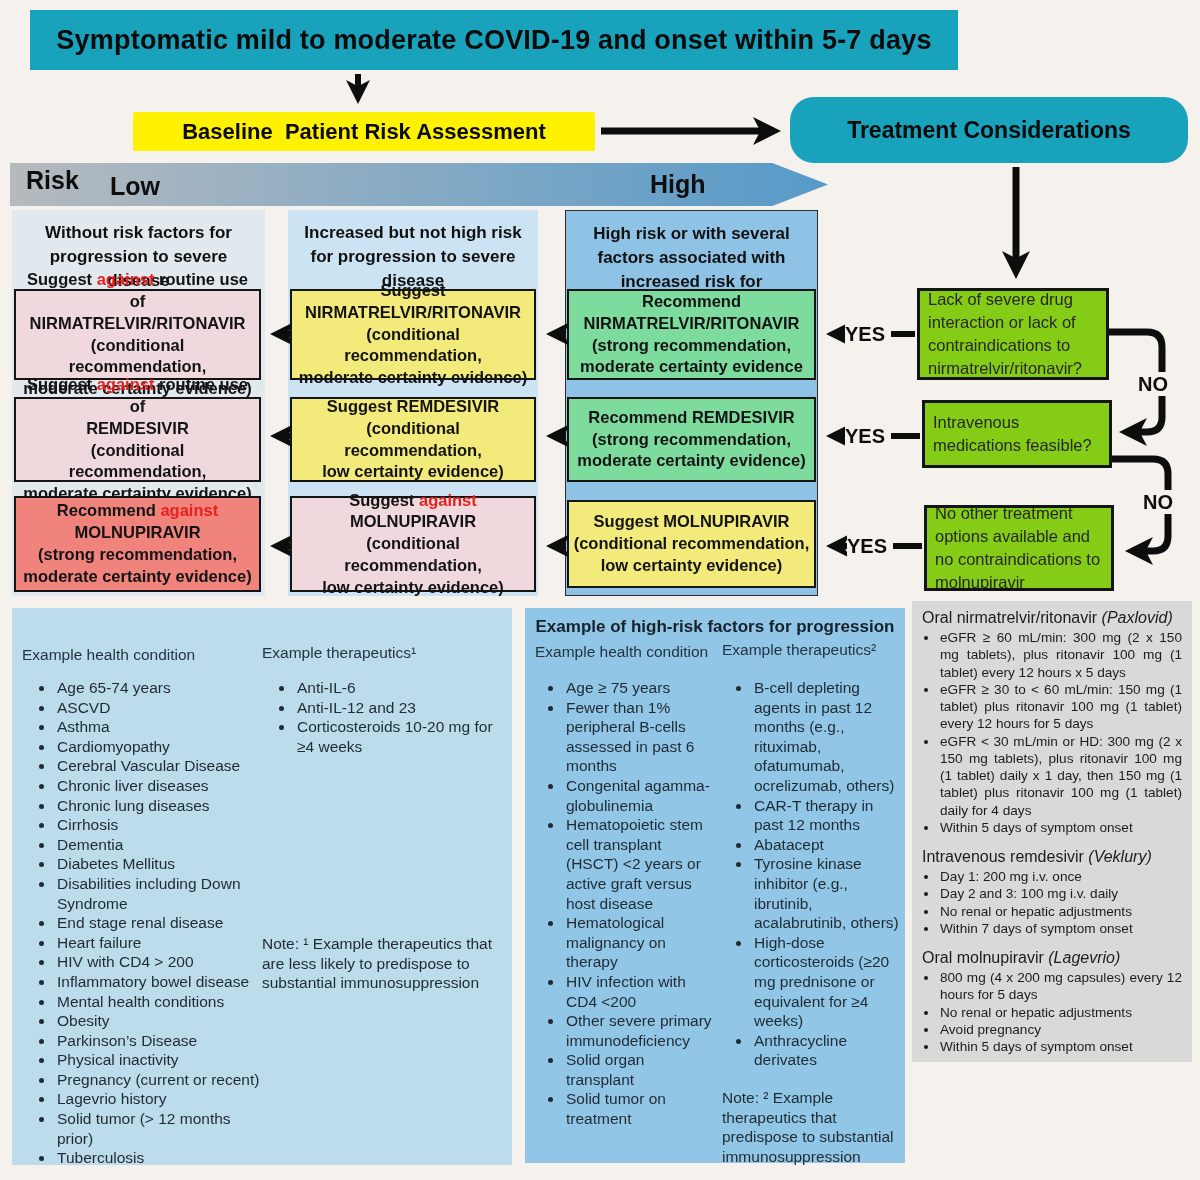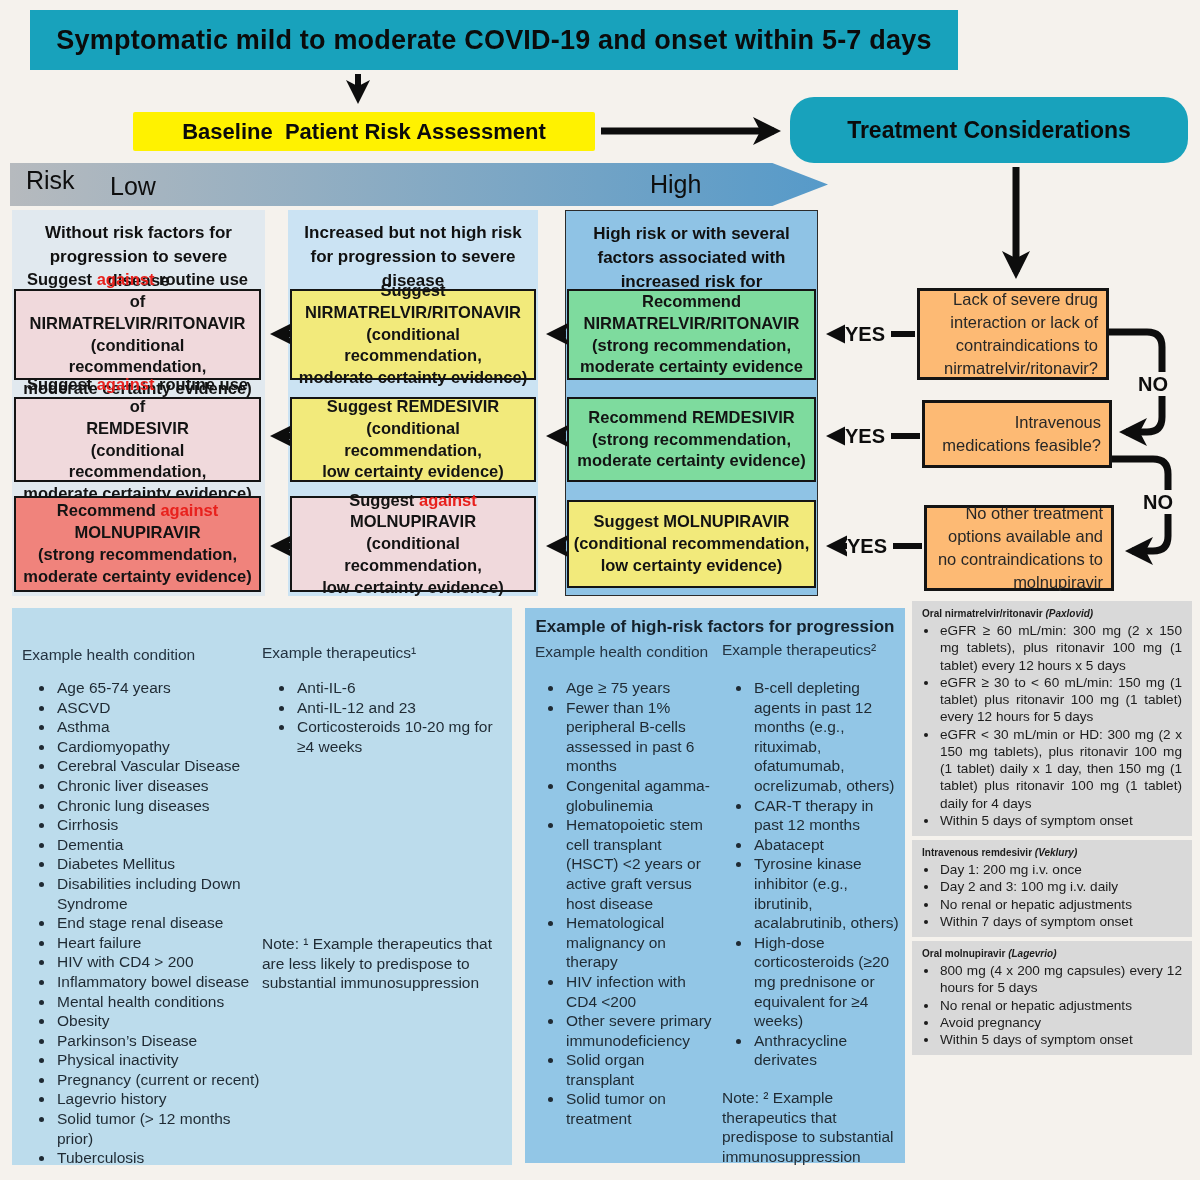--- a/index.html
+++ b/index.html
@@ -7,39 +7,39 @@
        font-family:"Liberation Sans","DejaVu Sans",sans-serif;color:#141414;overflow:hidden}
   .abs{position:absolute;box-sizing:border-box}
   .banner{background:#18a2bc;display:flex;align-items:center;justify-content:center;
           font-weight:bold;font-size:27px;letter-spacing:.2px;color:#0b0b0b}
   .pill{background:#18a2bc;border-radius:24px;display:flex;align-items:center;justify-content:center;
         font-weight:bold;font-size:23px;color:#0b0b0b}
   .ybox{background:#fff200;border-radius:2px;display:flex;align-items:center;justify-content:center;
         font-weight:bold;font-size:22px;white-space:pre;color:#0b0b0b}
   .riskarrow{background:linear-gradient(to right,#b6babe,#569ac9);
              clip-path:polygon(0 0,93.2% 0,100% 50%,93.2% 100%,0 100%)}
-  .risklbl{position:absolute;font-weight:normal;font-size:25px;color:#0e0e0e}
+  .risklbl{position:absolute;font-weight:bold;font-size:25px;color:#0e0e0e}
   .colstrip{position:absolute;top:210px;height:386px;box-sizing:border-box}
   .colheader{font-weight:bold;text-align:center;font-size:17px;line-height:1.4;padding:11px 8px 0;color:#101010}
   .recbox{border:2px solid #141414;display:flex;flex-direction:column;justify-content:center;
           text-align:center;font-weight:bold;font-size:16.5px;line-height:1.32;color:#131313;padding:2px 4px}
   .red{color:#e8211d}
-  .decision{border:3px solid #141414;background:#fdba74;display:flex;align-items:center;justify-content:center;
-            text-align:right;font-size:16.5px;line-height:1.4;color:#272727;padding:4px 8px}
+  .decision{border:3px solid #141414;background:#84cc16;display:flex;align-items:center;justify-content:center;
+            text-align:left;font-size:16.5px;line-height:1.4;color:#272727;padding:4px 8px}
   .flowlbl{position:absolute;font-weight:bold;font-size:20px;color:#0d0d0d;background:#f5f2ed;
            text-align:left;z-index:5;line-height:24px}
   svg.wires{position:absolute;left:0;top:0;z-index:3;pointer-events:none}
   .panel{position:absolute;box-sizing:border-box;color:#1f2a33}
   .paneltitle{font-weight:bold;text-align:center;font-size:17.5px;padding-top:9px;color:#15212b}
   .subhdr{font-size:15.5px;color:#243341}
   .panel ul{margin:0;padding-left:21px}
   .panel li{font-size:15.5px;line-height:1.265;margin:0;padding-left:2px}
   .note{font-size:15.5px;line-height:1.27}
   .gray{background:#d9d9d9;padding:7px 10px;color:#1c1c1c}
-  .gray .gtitle{font-weight:bold;font-size:10px;line-height:1.2}
+  .gray .gtitle{font-weight:normal;font-size:16px;line-height:1.2}
   .gray ul{margin:2px 0 0;padding-left:17px}
   .gray li{font-size:13.6px;line-height:1.27;text-align:justify;padding-left:1px}
 </style>
 </head>
 <body>
 
 <div class="abs banner" style="left:30px;top:10px;width:928px;height:60px">
   <span>Symptomatic mild to moderate COVID-19 and onset within 5-7 days</span>
 </div>
 

